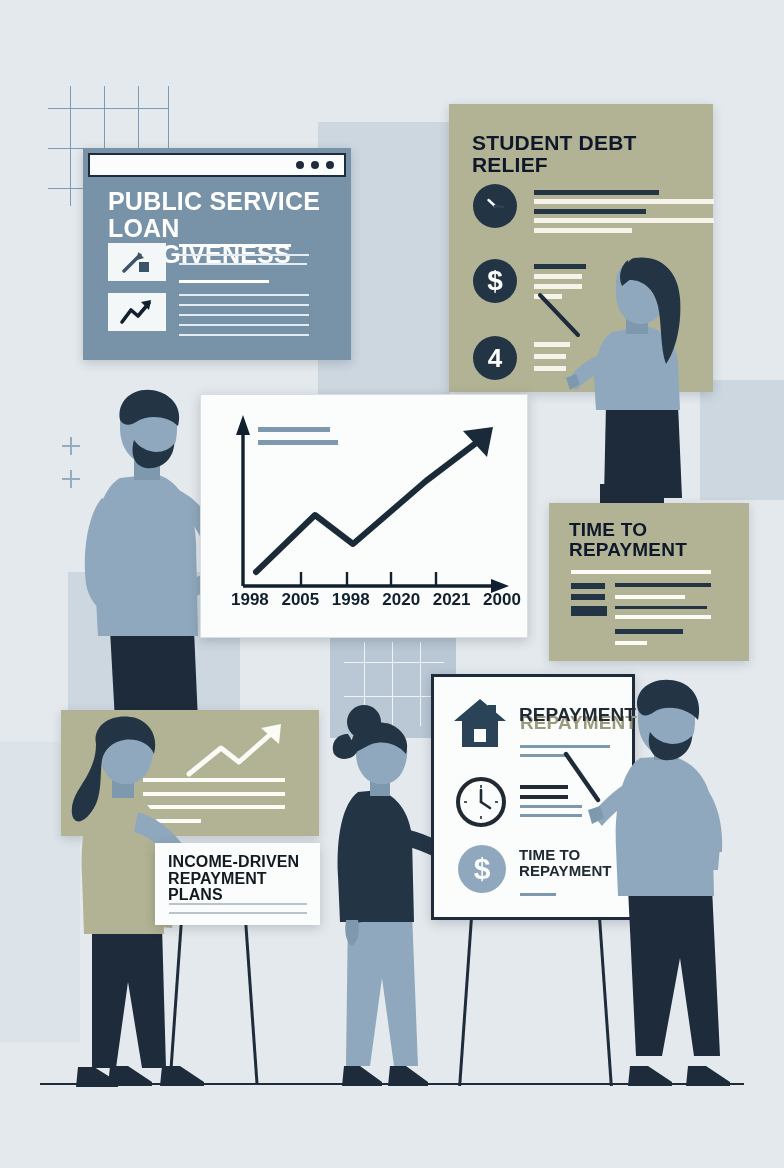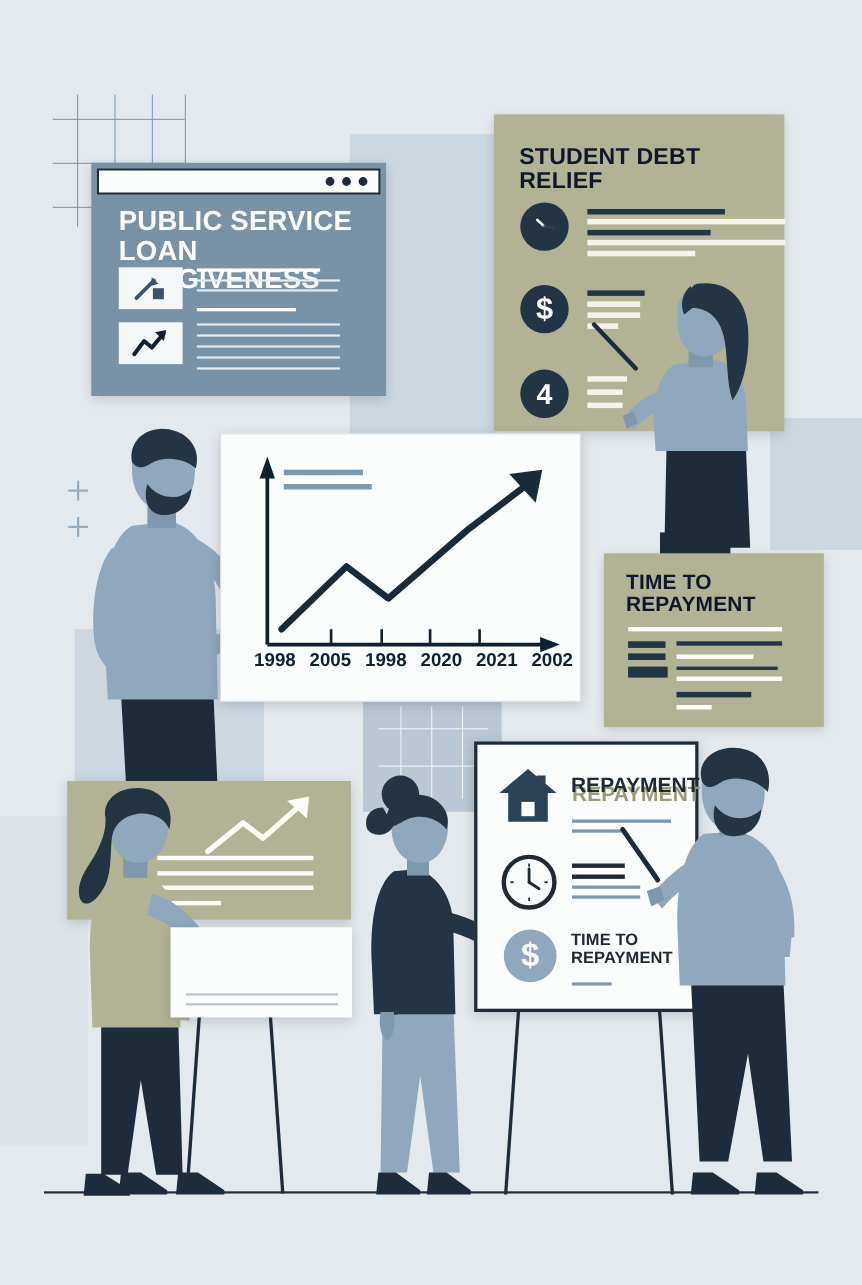--- a/index.html
+++ b/index.html
@@ -266,21 +266,21 @@
       <path d="M262 36 L292 32 L286 62 Z" fill="#1a2a38"></path>
     </svg>
 
     <div class="abs" style="left:30px; top:195px; width:290px; display:flex; justify-content:space-between;
                 font-size:17px; font-weight:bold; color:#11202e;">
       <span>1998</span>
       <span>2005</span>
       <span>1998</span>
       <span>2020</span>
       <span>2021</span>
-      <span>2002</span>
+      <span>2000</span>
     </div>
   </div>
 
   <div class="easel-leg" style="left:600px; top:484px; width:64px; height:22px;"></div>
   <div class="panel olive" style="left:549px; top:503px; width:200px; height:158px;">
     <div class="olive-title" style="left:20px; top:17px; width:150px; font-size:19px;">TIME TO REPAYMENT</div>
 
     <div class="line" style="left:22px; top:67px; width:140px; height:3.6px; background:#fbfcf6;"></div>
 
     <div class="line" style="left:22px; top:80px; width:34px; height:6px; background:#233445;"></div>
@@ -325,20 +325,21 @@
       <path d="M30 24 C26 4 48 -8 70 -2 C86 4 92 18 88 34 C84 24 72 18 58 20 C46 22 38 30 36 40 C34 52 36 70 30 84 C20 104 8 106 6 94 C4 78 16 66 22 54 C28 42 30 34 30 24 Z" fill="#233445"></path>
     </svg>
   </div>
   <div class="abs" style="left:74px; top:1066px; width:50px; height:22px;">
     <svg width="50" height="22" viewBox="0 0 50 22">
         <path d="M4 1 L20 1 L44 16 L44 21 L2 21 Z" fill="#1d2b3a"></path>
       </svg>
   </div>
 
   <div class="panel poster" style="left:155px; top:843px; width:165px; height:82px;">
+    <div class="poster-title" style="left:13px; top:11px; width:150px; font-size:16px;">INCOME-DRIVEN REPAYMENT PLANS</div>
     <div class="line" style="left:14px; top:60px; width:138px; height:2.2px; background:#b8c3cb;"></div>
     <div class="line" style="left:14px; top:69px; width:138px; height:2.2px; background:#b8c3cb;"></div>
   </div>
 
   <div class="easel-leg" style="left:174px; top:925px; width:2.6px; height:160px; transform:skewX(-4deg);"></div>
   <div class="easel-leg" style="left:250px; top:925px; width:2.6px; height:160px; transform:skewX(4deg);"></div>
 
   <div class="abs" style="left:326px; top:726px; width:136px; height:366px;">
     <svg width="136" height="366" viewBox="0 0 136 366">
 

